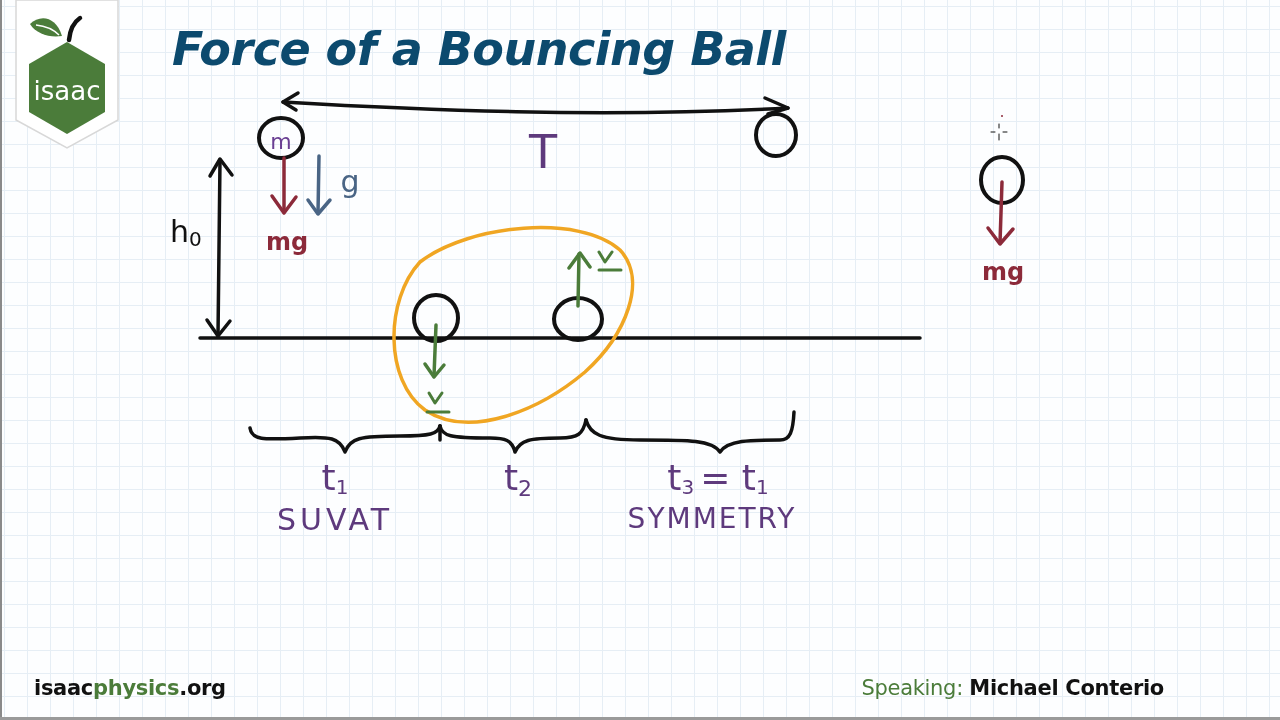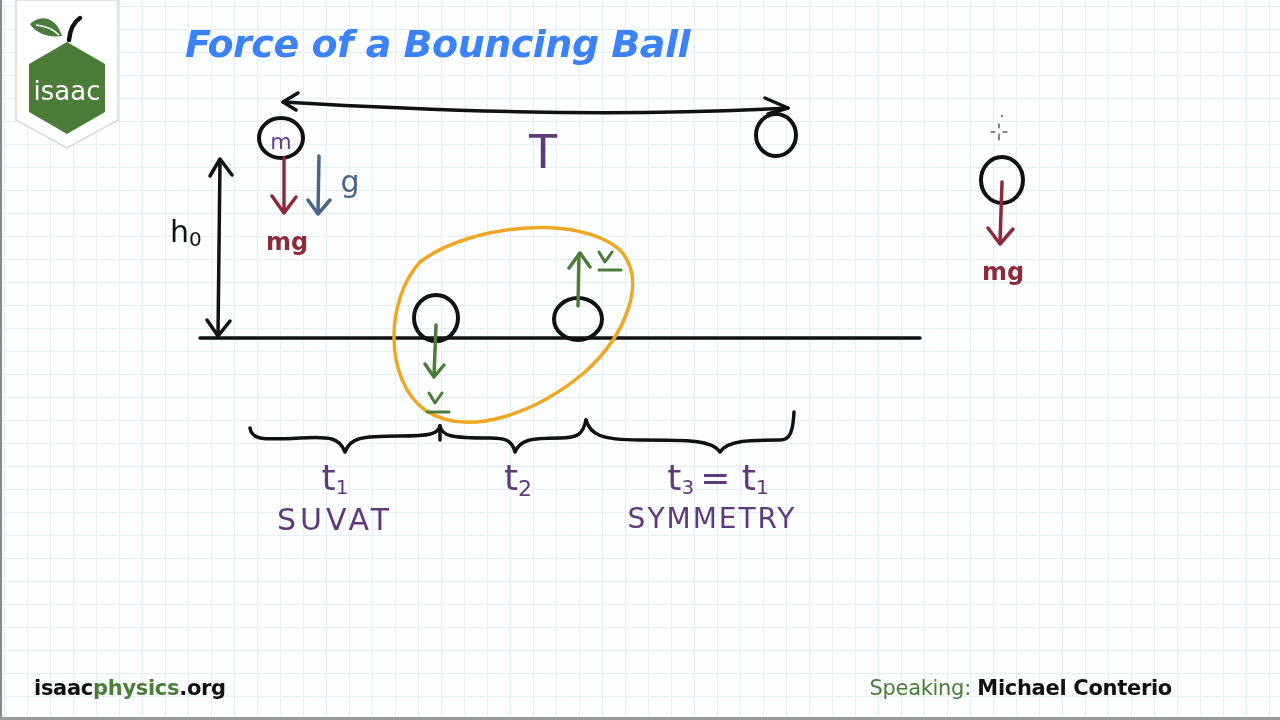--- a/index.html
+++ b/index.html
@@ -10,32 +10,32 @@
       linear-gradient(to right, #e6eef5 1px, transparent 1px),
       linear-gradient(to bottom, #e6eef5 1px, transparent 1px);
     background-size:23px 23px;
     background-position:4px 6px;
     font-family:"DejaVu Sans", sans-serif;
   }
   .frame-left { position:absolute; left:0; top:0; width:2px; height:720px; background:#8a8a8a; }
   .frame-bottom { position:absolute; left:0; top:717px; width:1280px; height:3px; background:#9a9a9a; }
   .logo-wrap { position:absolute; left:14px; top:0; width:106px; height:150px; }
   .title {
-    position:absolute; left:185px; top:22px;
+    position:absolute; left:172px; top:22px;
     font-family:"DejaVu Sans", sans-serif; font-weight:bold; font-style:italic;
-    font-size:38px; letter-spacing:-0.5px; color:#3b82f6;
+    font-size:46px; letter-spacing:-0.5px; color:#0c4a6e;
   }
   .footer-left {
     position:absolute; left:34px; top:676px; font-size:21px; font-weight:bold;
     font-family:"DejaVu Sans", sans-serif; letter-spacing:-0.3px;
   }
   .footer-left .k { color:#111; }
   .footer-left .g { color:#4b7c3a;margin-top:47px; }
   .footer-right {
-    position:absolute; right:108px; top:676px; font-size:21px;
+    position:absolute; right:116px; top:676px; font-size:21px;
     font-family:"DejaVu Sans", sans-serif; letter-spacing:-0.3px;
   }
   .footer-right .lbl { color:#4b7c3a; }
   .footer-right .nm { color:#111; font-weight:bold; }
   svg.drawing { position:absolute; left:0; top:0; }
   .hand { font-family:"DejaVu Sans", sans-serif; }
 </style>
 </head>
 <body>
 

